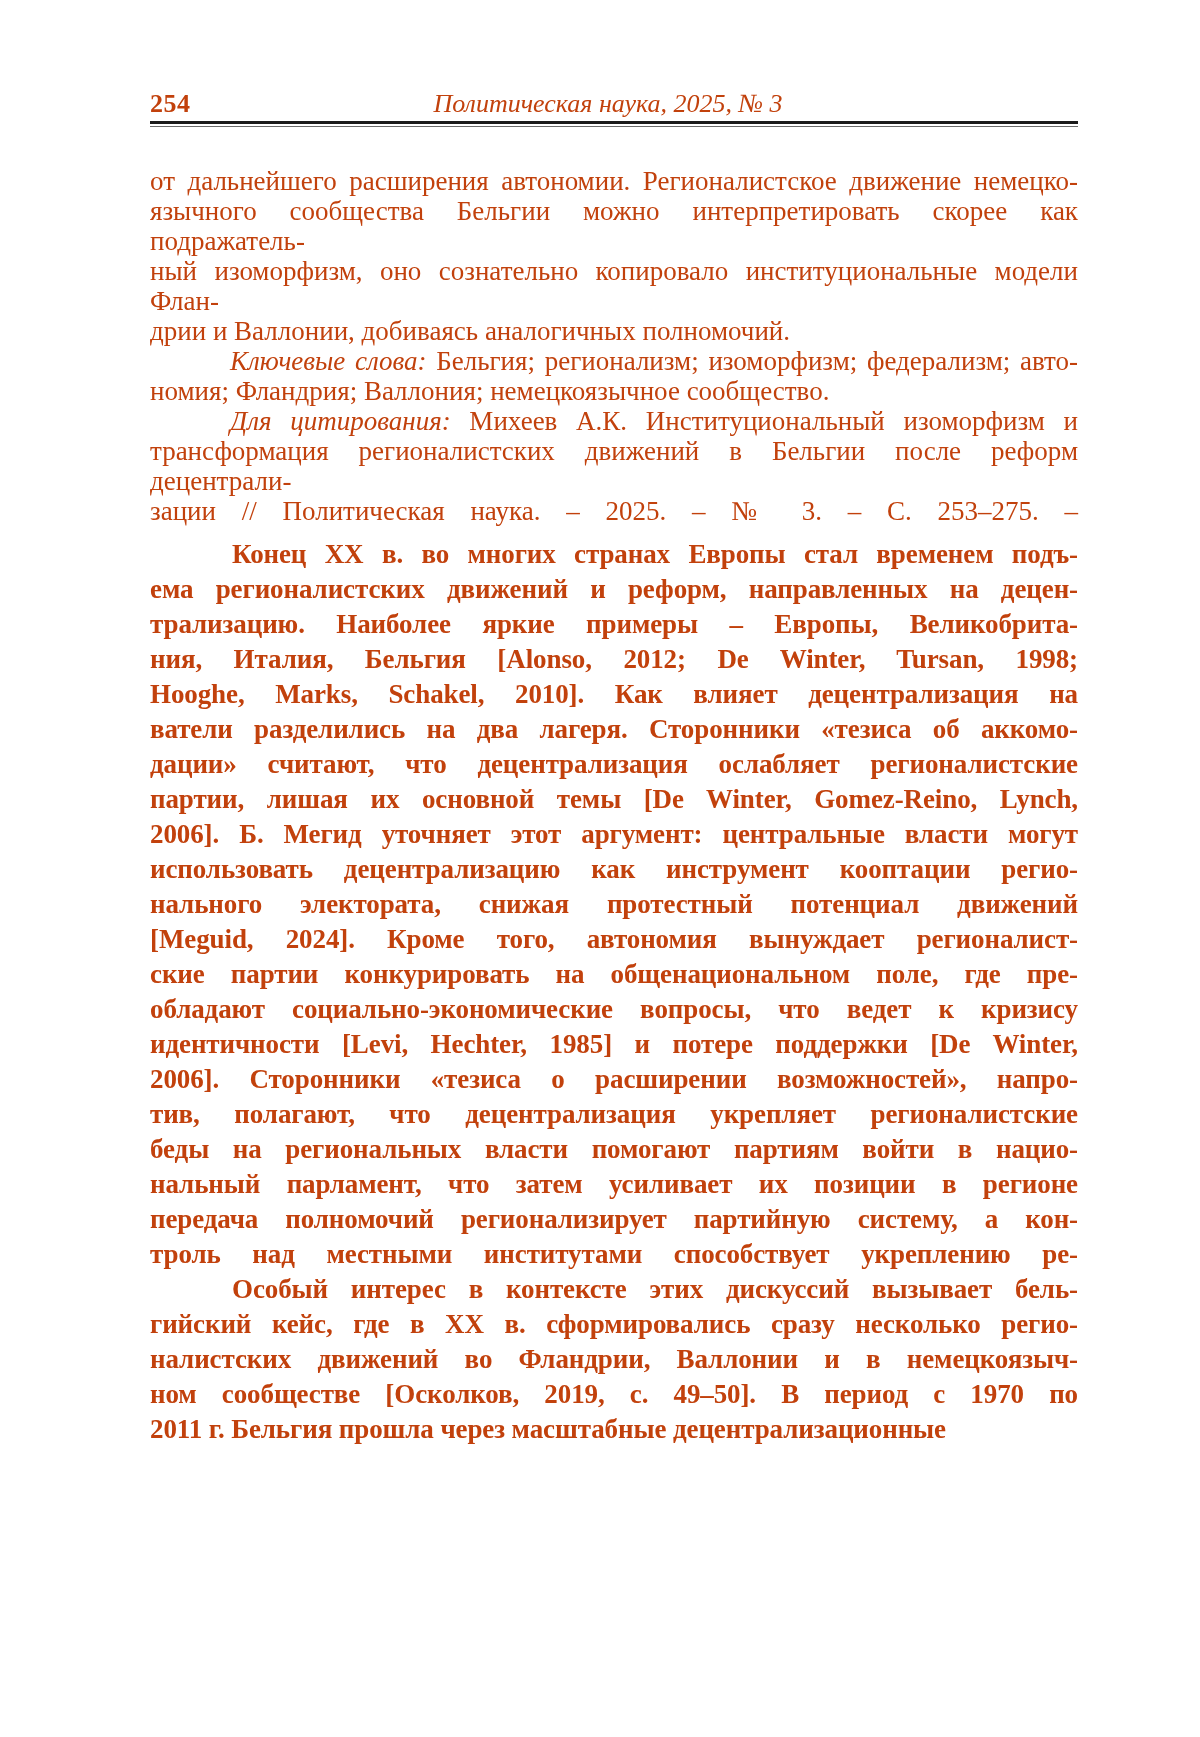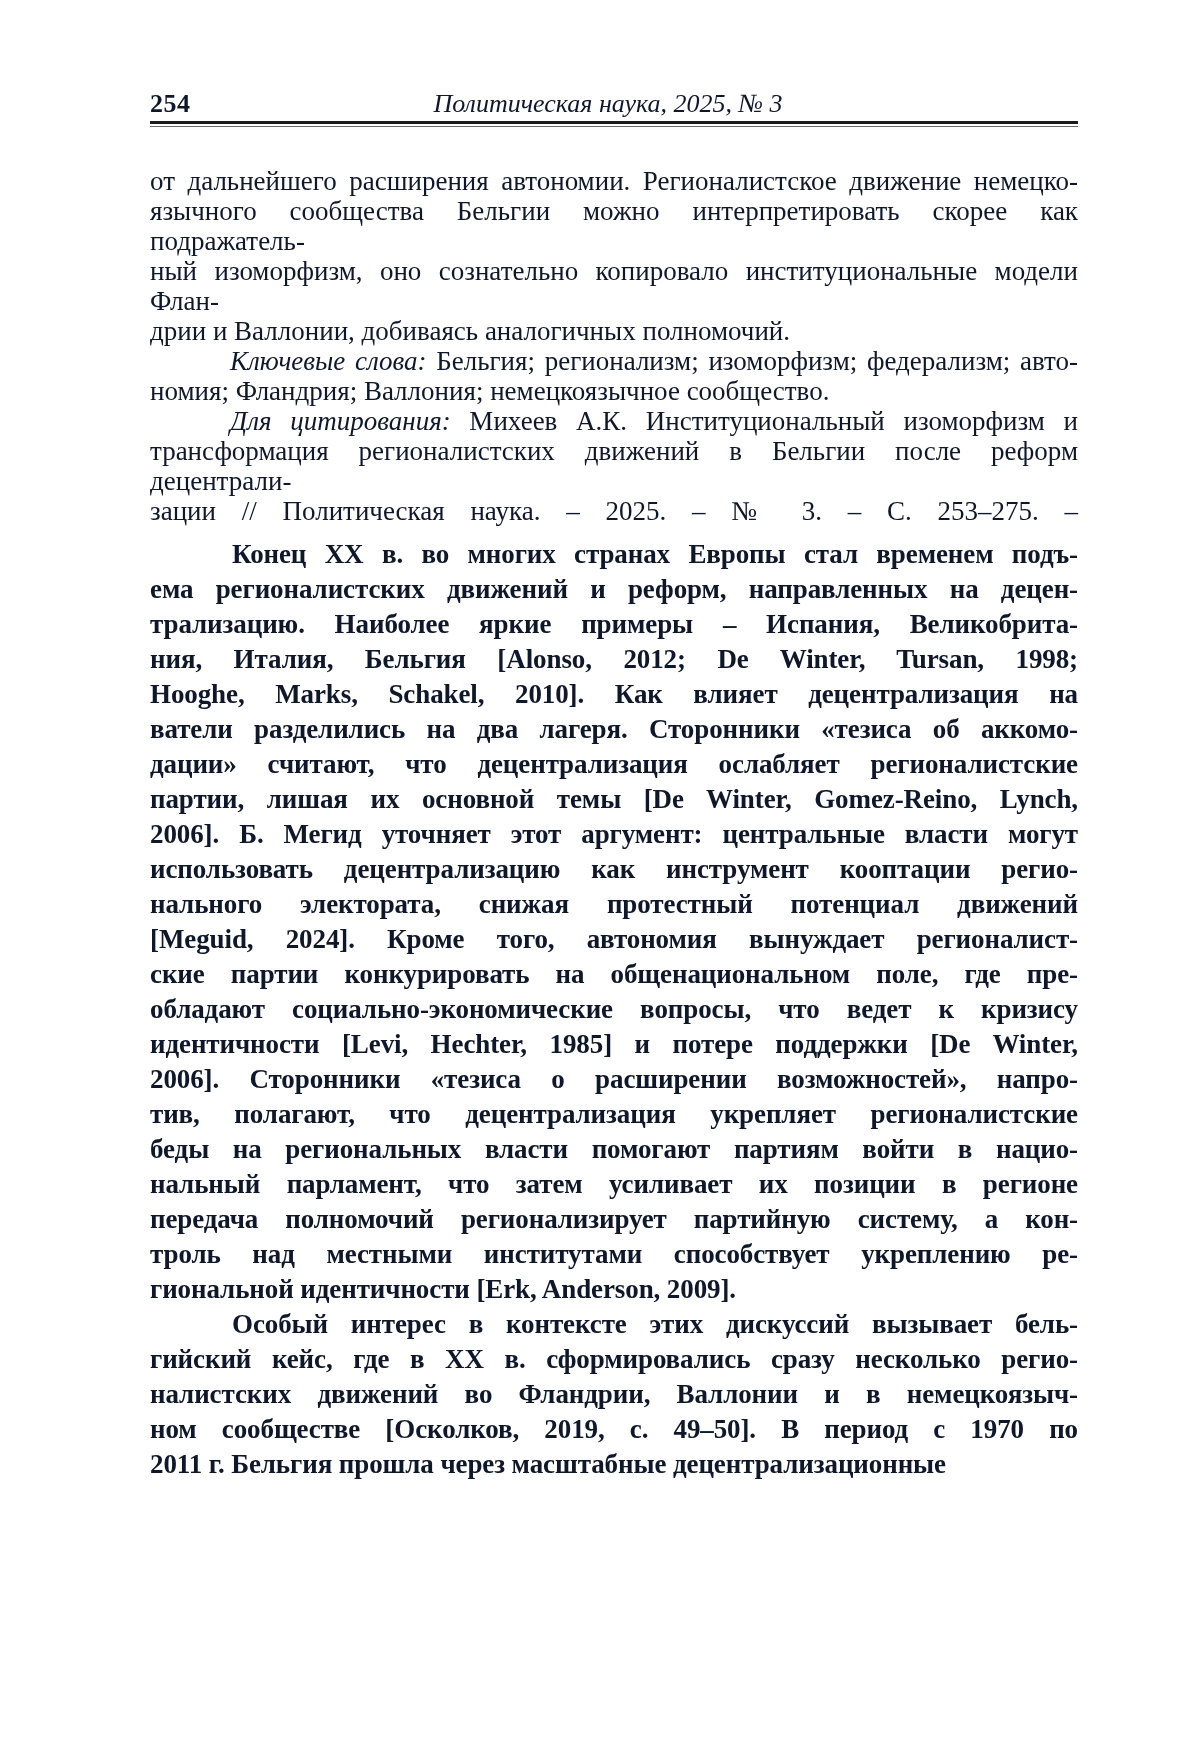--- a/index.html
+++ b/index.html
@@ -1,21 +1,21 @@
 <!DOCTYPE html>
 <html lang="ru"><head>
 <meta charset="utf-8">
 <style>
   html, body { margin: 0; padding: 0; background: #e8e8e8; }
   .page {
     position: relative;
     width: 1200px;
     height: 1737px;
     background: #ffffff;
-    color: #0f172a;
+    color: #c2410c;
     font-family: "Liberation Serif", "DejaVu Serif", serif;
     overflow: hidden;
   }
   .content-col { position: absolute; left: 150px; width: 928px; }
 
   
   .header-row {
     top: 88px;
     height: 32px;
     font-size: 26px;
@@ -83,40 +83,39 @@
       <div class="line indent"><i>Ключевые слова:</i> Бельгия; регионализм; изоморфизм; федерализм; авто-</div>
       <div class="line last">номия; Фландрия; Валлония; немецкоязычное сообщество.</div>
       <div class="line indent"><i>Для цитирования:</i> Михеев А.К. Институциональный изоморфизм и</div>
       <div class="line">трансформация регионалистских движений в Бельгии после реформ децентрали-</div>
       <div class="line">зации // Политическая наука. – 2025. – №&nbsp;3. – С.&nbsp;253–275. –</div>
     </div>
 
   <div class="content-col body-block">
       <div class="line indent">Конец XX в. во многих странах Европы стал временем подъ-</div>
       <div class="line">ема регионалистских движений и реформ, направленных на децен-</div>
-      <div class="line">трализацию. Наиболее яркие примеры – Испания, Великобрита-</div>
+      <div class="line">трализацию. Наиболее яркие примеры – Европы, Великобрита-</div>
       <div class="line">ния, Италия, Бельгия [Alonso, 2012; De Winter, Tursan, 1998;</div>
       <div class="line">Hooghe, Marks, Schakel, 2010]. Как влияет децентрализация на</div>
       <div class="line">ватели разделились на два лагеря. Сторонники «тезиса об аккомо-</div>
       <div class="line">дации» считают, что децентрализация ослабляет регионалистские</div>
       <div class="line">партии, лишая их основной темы [De Winter, Gomez-Reino, Lynch,</div>
       <div class="line">2006]. Б. Мегид уточняет этот аргумент: центральные власти могут</div>
       <div class="line">использовать децентрализацию как инструмент кооптации регио-</div>
       <div class="line">нального электората, снижая протестный потенциал движений</div>
       <div class="line">[Meguid, 2024]. Кроме того, автономия вынуждает регионалист-</div>
       <div class="line">ские партии конкурировать на общенациональном поле, где пре-</div>
       <div class="line">обладают социально-экономические вопросы, что ведет к кризису</div>
       <div class="line">идентичности [Levi, Hechter, 1985] и потере поддержки [De Winter,</div>
       <div class="line">2006]. Сторонники «тезиса о расширении возможностей», напро-</div>
       <div class="line">тив, полагают, что децентрализация укрепляет регионалистские</div>
       <div class="line">беды на региональных власти помогают партиям войти в нацио-</div>
       <div class="line">нальный парламент, что затем усиливает их позиции в регионе</div>
       <div class="line">передача полномочий регионализирует партийную систему, а кон-</div>
       <div class="line">троль над местными институтами способствует укреплению ре-</div>
-      <div class="line last">гиональной идентичности [Erk, Anderson, 2009].</div>
       <div class="line indent">Особый интерес в контексте этих дискуссий вызывает бель-</div>
       <div class="line">гийский кейс, где в XX в. сформировались сразу несколько регио-</div>
       <div class="line">налистских движений во Фландрии, Валлонии и в немецкоязыч-</div>
       <div class="line">ном сообществе [Осколков, 2019, с. 49–50]. В период с 1970 по</div>
       <div class="line last">2011 г. Бельгия прошла через масштабные децентрализационные</div>
     </div>
 
 </div>
 
 </body></html>

